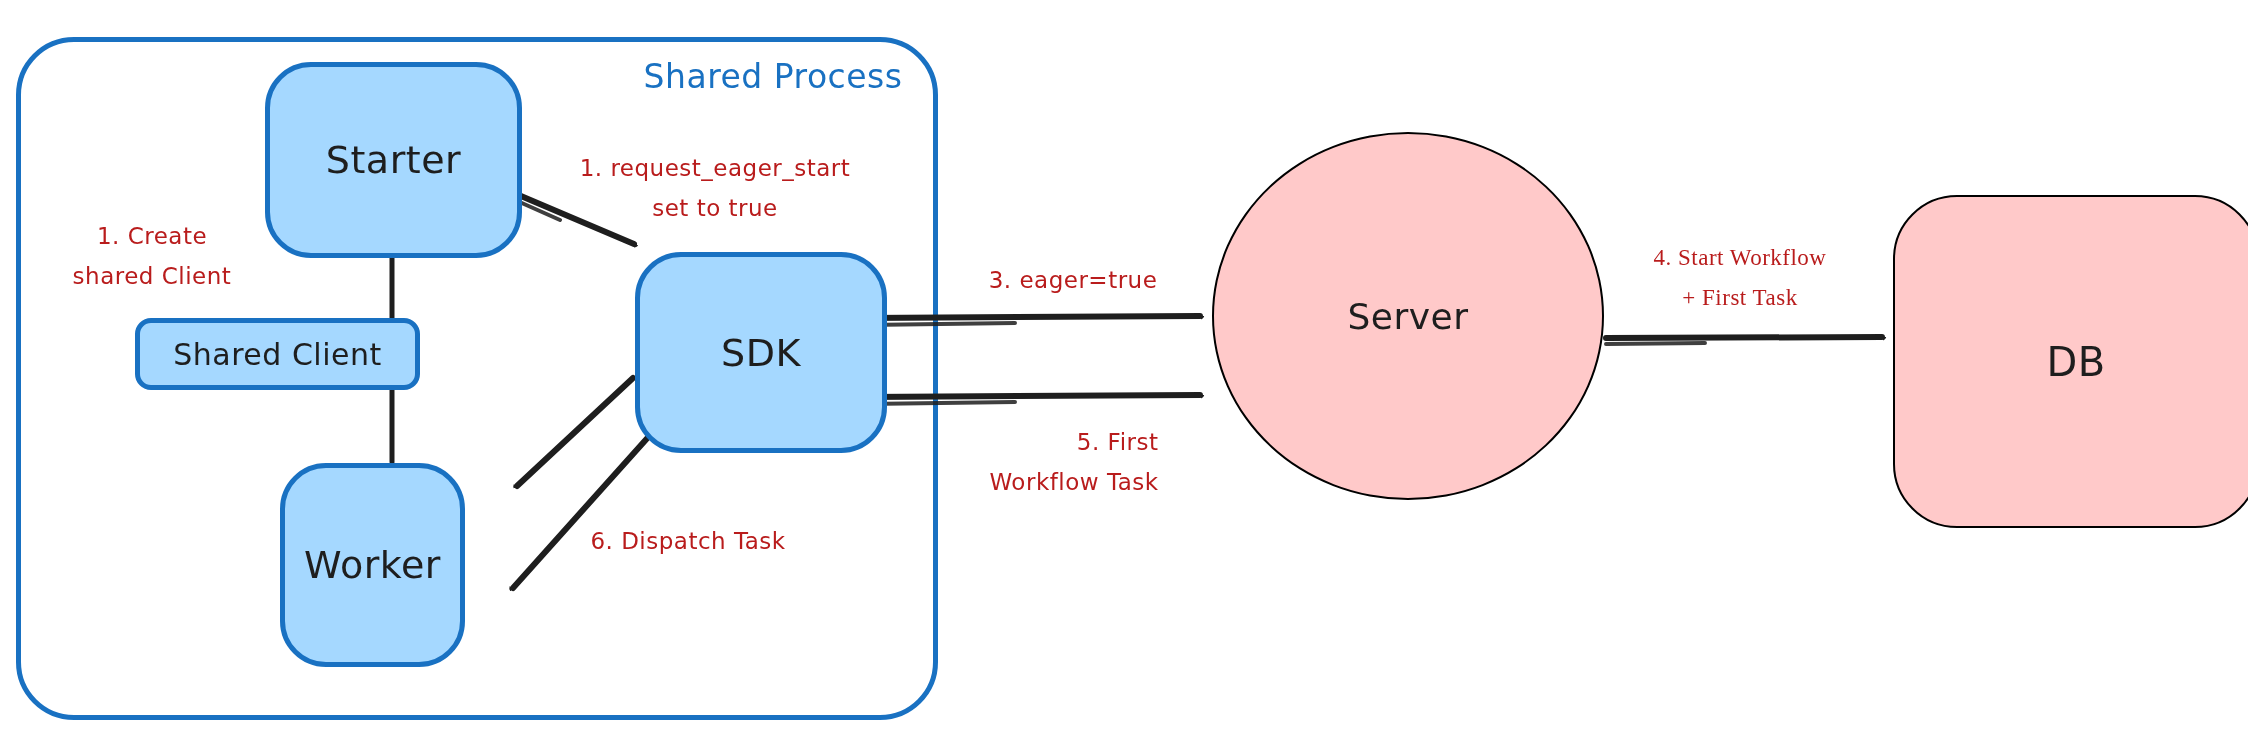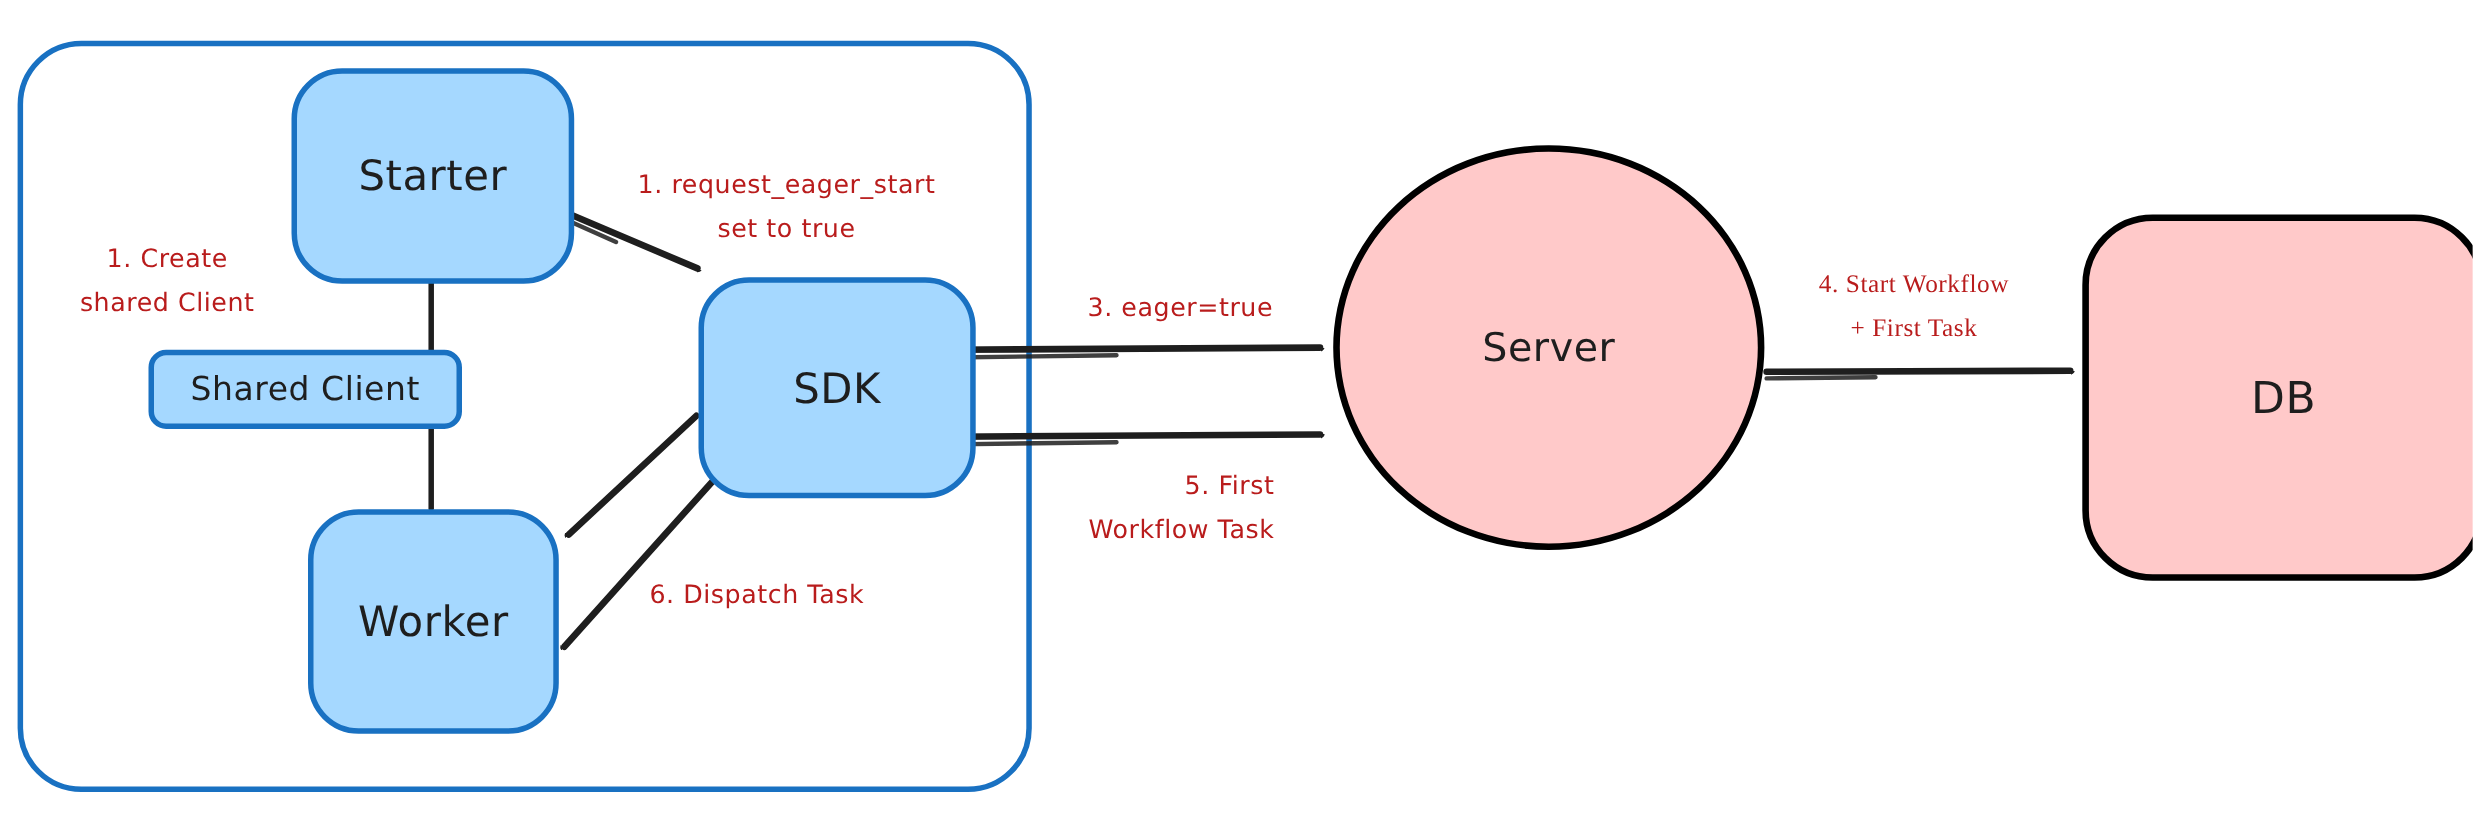--- a/index.html
+++ b/index.html
@@ -37,25 +37,25 @@
     box-sizing: border-box;
     display: flex;
     align-items: center;
     justify-content: center;
     text-align: center;
     font-size: 38px;
     letter-spacing: 0.5px;
     white-space: nowrap;
   }
   .node.blue { background: #a5d8ff; border: 5px solid #1971c2; }
-  .node.red  { background: #ffc9c9; border: 6px solid #000000; }
+  .node.red  { background: #ffc9c9; border: 2px solid #000000; }
 
   .node-starter { left: 265px; top: 62px;  width: 257px; height: 196px; border-radius: 46px; }
   .node-shared-client { left: 135px; top: 318px; width: 285px; height: 72px; border-radius: 16px; font-size: 30px; }
-  .node-worker  { left: 280px; top: 463px; width: 228px; height: 204px; border-radius: 46px; }
+  .node-worker  { left: 280px; top: 463px; width: 185px; height: 204px; border-radius: 46px; }
   .node-sdk     { left: 635px; top: 252px; width: 252px; height: 201px; border-radius: 46px; }
   .node-server  { left: 1212px; top: 132px; width: 392px; height: 368px; border-radius: 50%; font-size: 36px; }
   .node-db      { left: 1893px; top: 195px; width: 366px; height: 333px; border-radius: 64px; font-size: 40px; }
 
   
   .note {
     transform: translate(-50%, -50%);
     text-align: center;
     font-size: 23px;
     line-height: 40px;
@@ -92,20 +92,21 @@
     <line x1="866" y1="318" x2="1200" y2="316" stroke="#1e1e1e" stroke-width="6" stroke-linecap="round" marker-end="url(#arrow)"></line>
     <line x1="866" y1="325" x2="1015" y2="323" stroke="#1e1e1e" stroke-width="4" stroke-linecap="round" opacity="0.85"></line>
 
     <line x1="866" y1="397" x2="1200" y2="395" stroke="#1e1e1e" stroke-width="6" stroke-linecap="round" marker-end="url(#arrow)"></line>
     <line x1="866" y1="404" x2="1015" y2="402" stroke="#1e1e1e" stroke-width="4" stroke-linecap="round" opacity="0.85"></line>
 
     <line x1="1606" y1="338" x2="1882" y2="337" stroke="#1e1e1e" stroke-width="6" stroke-linecap="round" marker-end="url(#arrow)"></line>
     <line x1="1606" y1="344" x2="1705" y2="343" stroke="#1e1e1e" stroke-width="4" stroke-linecap="round" opacity="0.85"></line>
   </svg>
 
+  <div class="abs frame-title">Shared Process</div>
 
   <div class="abs node blue node-starter">
     <span>Starter</span>
   </div>
 
   <div class="abs node blue node-shared-client">
     <span>Shared Client</span>
   </div>
 
   <div class="abs node blue node-worker">

